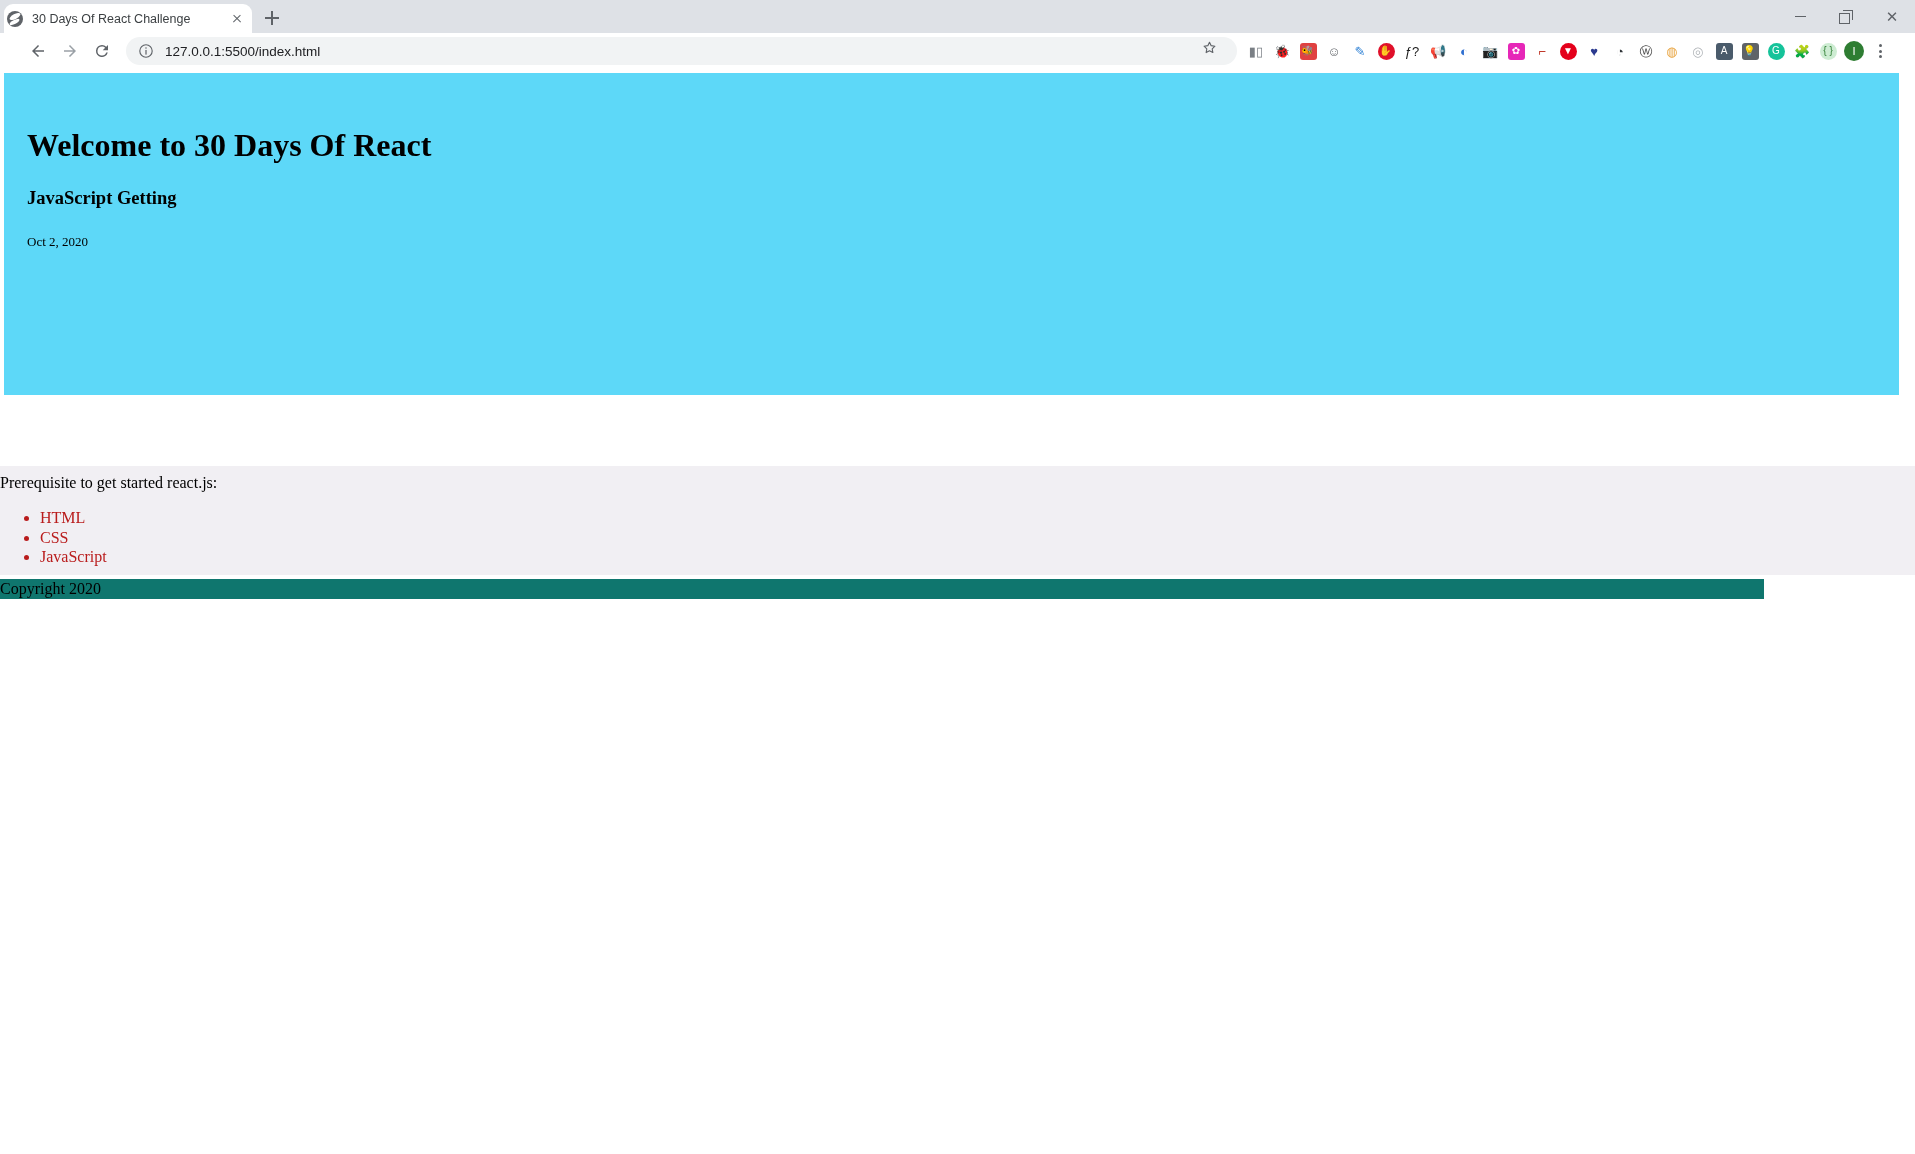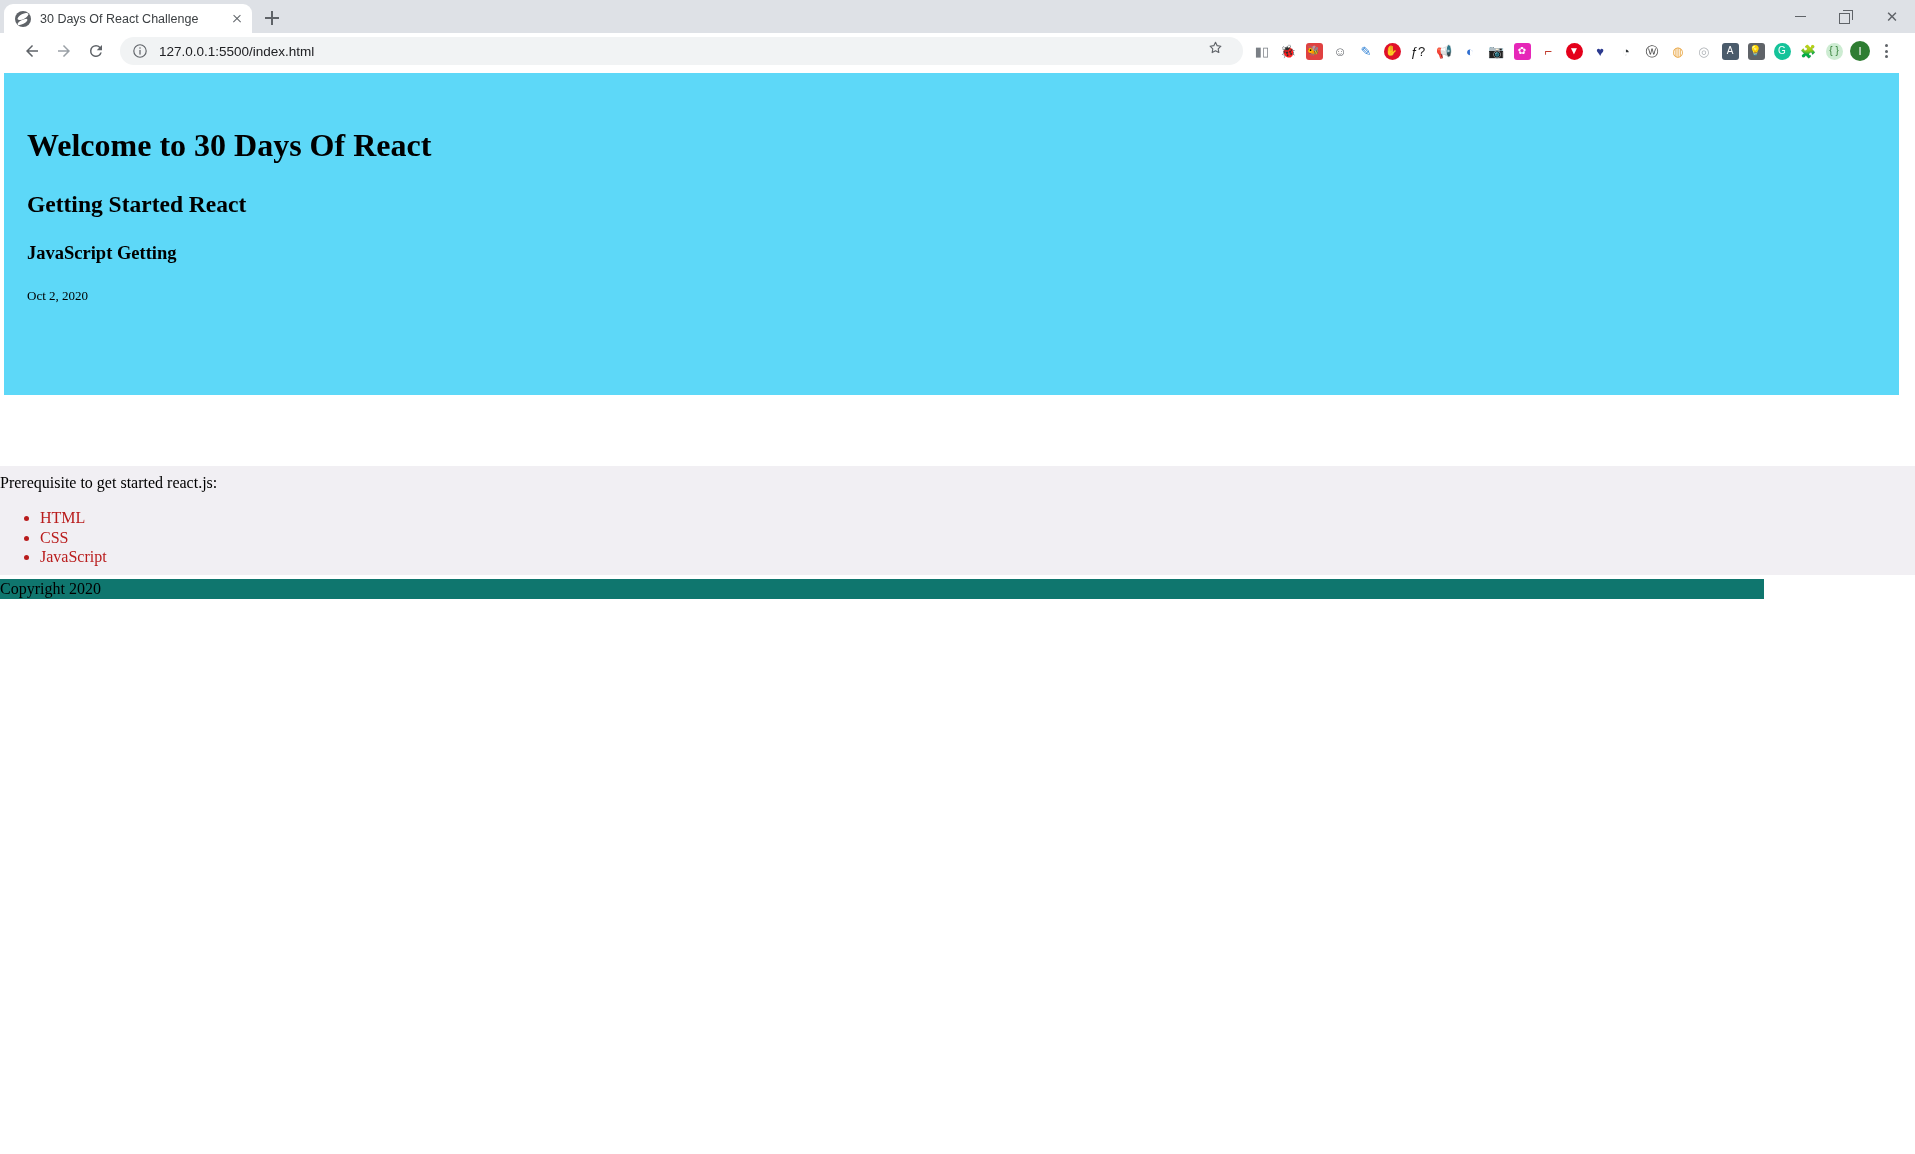--- a/index.html
+++ b/index.html
@@ -22,21 +22,21 @@
     flex: none;
   }
   #tab {
     margin-left: 4px;
     width: 248px;
     height: 29px;
     background: #ffffff;
     border-radius: 9px 9px 0 0;
     display: flex;
     align-items: center;
-    padding: 0 5px 0 11px;
+    padding: 0 5px 0 3px;
     position: relative;
   }
   #tab-favicon {
     width: 16px; height: 16px; flex: none;
     border-radius: 50%;
     background: #5f6368;
     position: relative;
     overflow: hidden;
   }
   #tab-favicon::before {
@@ -124,21 +124,21 @@
     border-bottom: none; border-left: none;
     margin-bottom: 4px; margin-left: 4px;
   }
   #win-close { font-size: 15px; color: #5f6368; line-height: 1; font-family: "Liberation Sans", sans-serif; }
 
   #nav-bar {
     height: 36px;
     background: #ffffff;
     display: flex;
     align-items: center;
-    padding: 0 16px;
+    padding: 0 22px;
     flex: none;
     position: relative;
   }
   .nav-btn {
     width: 32px; height: 32px;
     display: flex; align-items: center; justify-content: center;
     border-radius: 50%;
     flex: none;
   }
   .nav-btn svg { display: block; }
@@ -426,21 +426,20 @@
       <i></i>
         <i></i>
         <i></i>
     </div>
   </div>
 
   <div id="viewport">
 
     <header id="page-header">
       <h1 id="page-title">Welcome to 30 Days Of React</h1>
-      <h2 id="subtitle">Getting Started React</h2>
       <h3 id="sub-subtitle">JavaScript Getting</h3>
       <p id="publish-date">Oct 2, 2020</p>
     </header>
 
     <main id="page-main">
       <p id="prereq-text">Prerequisite to get started react.js:</p>
       <ul id="prereq-list">
 
       <li>HTML</li>
           <li>CSS</li>

